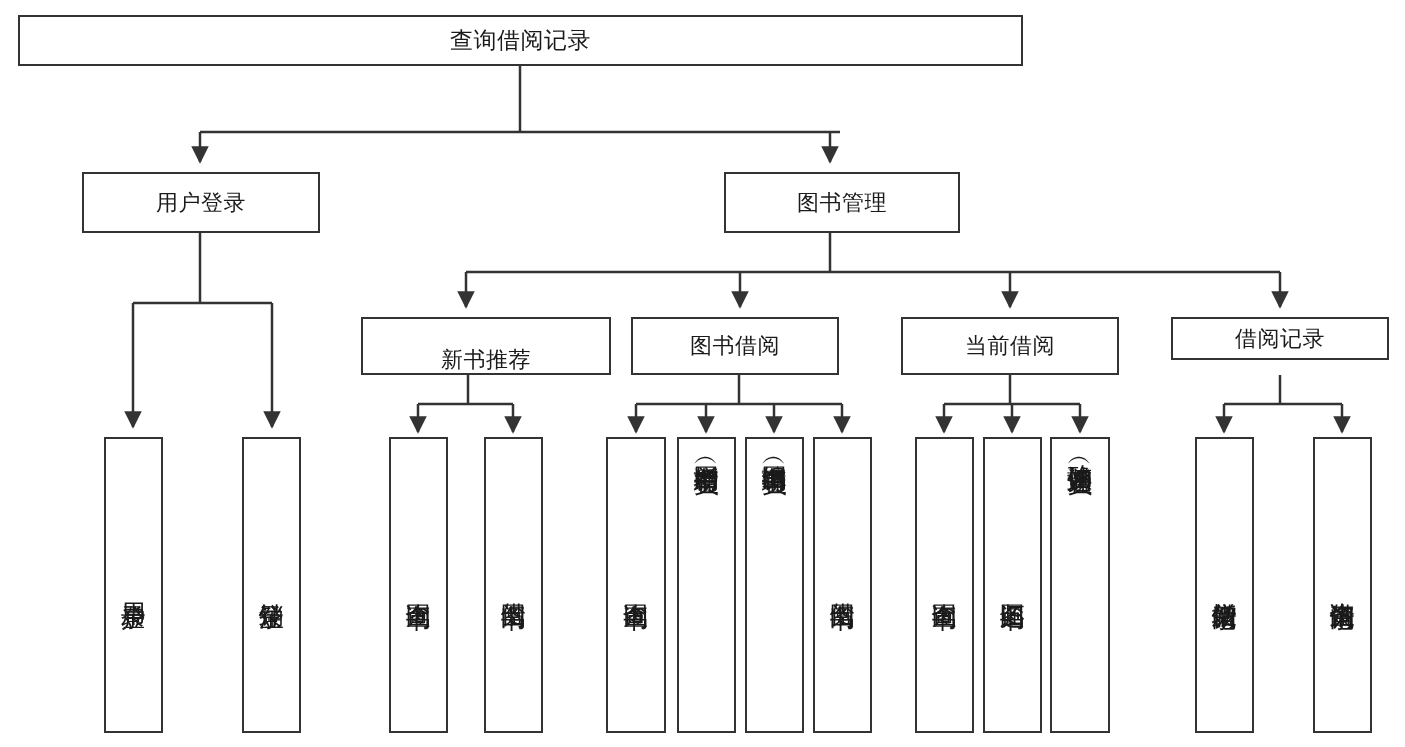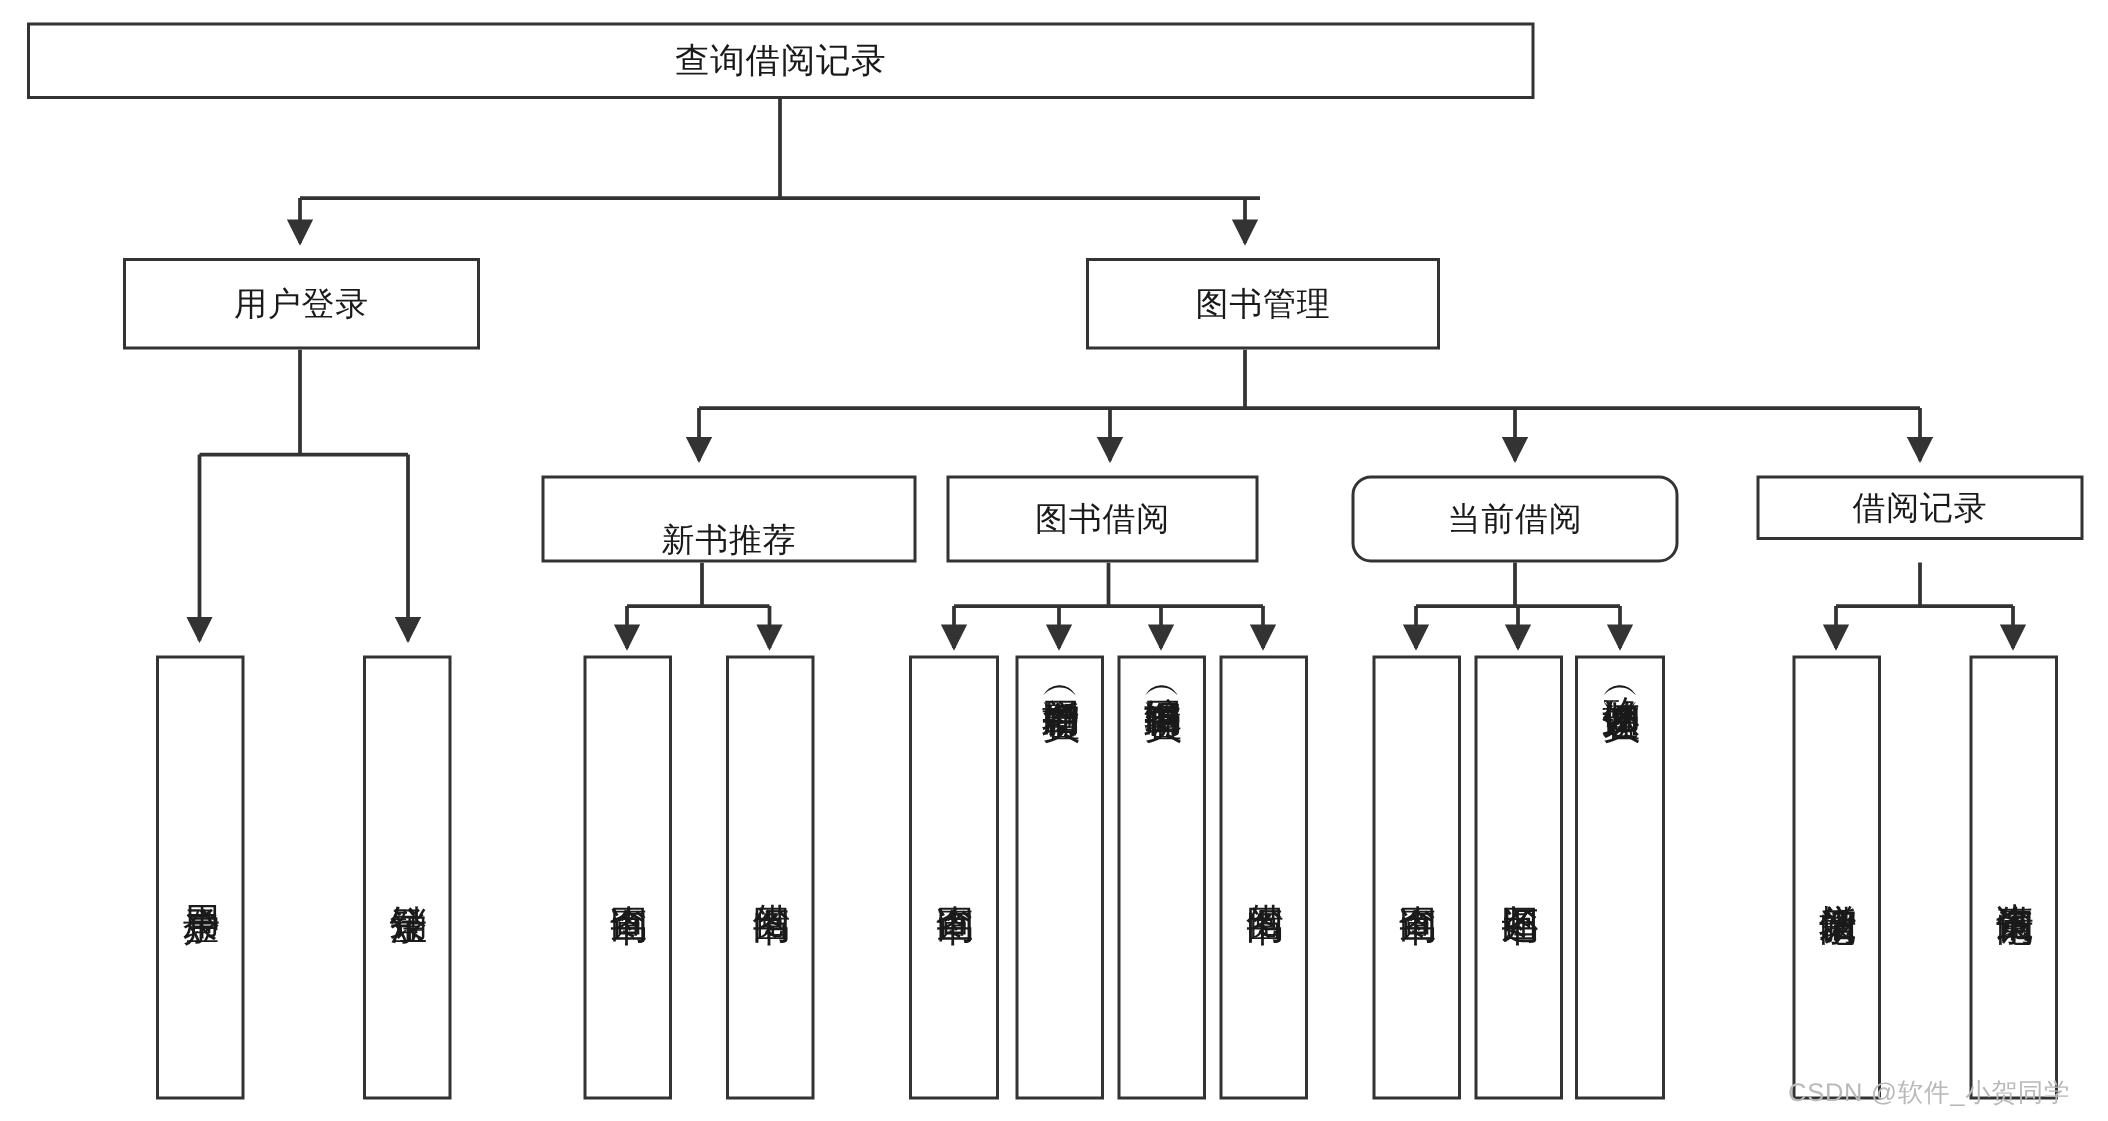--- a/index.html
+++ b/index.html
@@ -138,21 +138,21 @@
   <div class="node h" style="left:712px; top:172px; width:236px; height:61px;margin-left:12px;">
     <span class="lbl">图书管理</span>
   </div>
 
   <div class="node h" style="left:361px; top:317px; width:250px; height:58px;align-items:flex-end;">
     <span class="lbl">新书推荐</span>
   </div>
   <div class="node h" style="left:631px; top:317px; width:208px; height:58px;">
     <span class="lbl">图书借阅</span>
   </div>
-  <div class="node h" style="left:901px; top:317px; width:218px; height:58px;border-radius:13px;">
+  <div class="node h" style="left:901px; top:317px; width:218px; height:58px;">
     <span class="lbl">当前借阅</span>
   </div>
   <div class="node h" style="left:1171px; top:317px; width:218px; height:43px;">
     <span class="lbl">借阅记录</span>
   </div>
 
   <div class="node v centered" style="left:104px; top:437px; width:59px; height:296px;">
     <span class="lbl">用户登录</span>
   </div>
   <div class="node v centered" style="left:242px; top:437px; width:59px; height:296px;">
@@ -189,15 +189,14 @@
     <span class="lbl">确认归还（管理员）</span>
   </div>
 
   <div class="node v centered" style="left:1195px; top:437px; width:59px; height:296px;">
     <span class="lbl">新增借阅记录</span>
   </div>
   <div class="node v centered" style="left:1313px; top:437px; width:59px; height:296px;">
     <span class="lbl">查询借阅记录</span>
   </div>
 
-  <div class="watermark" style="left:1192px; top:717px;">CSDN @软件_小贺同学</div>
 
 </div>
 
 </body></html>

